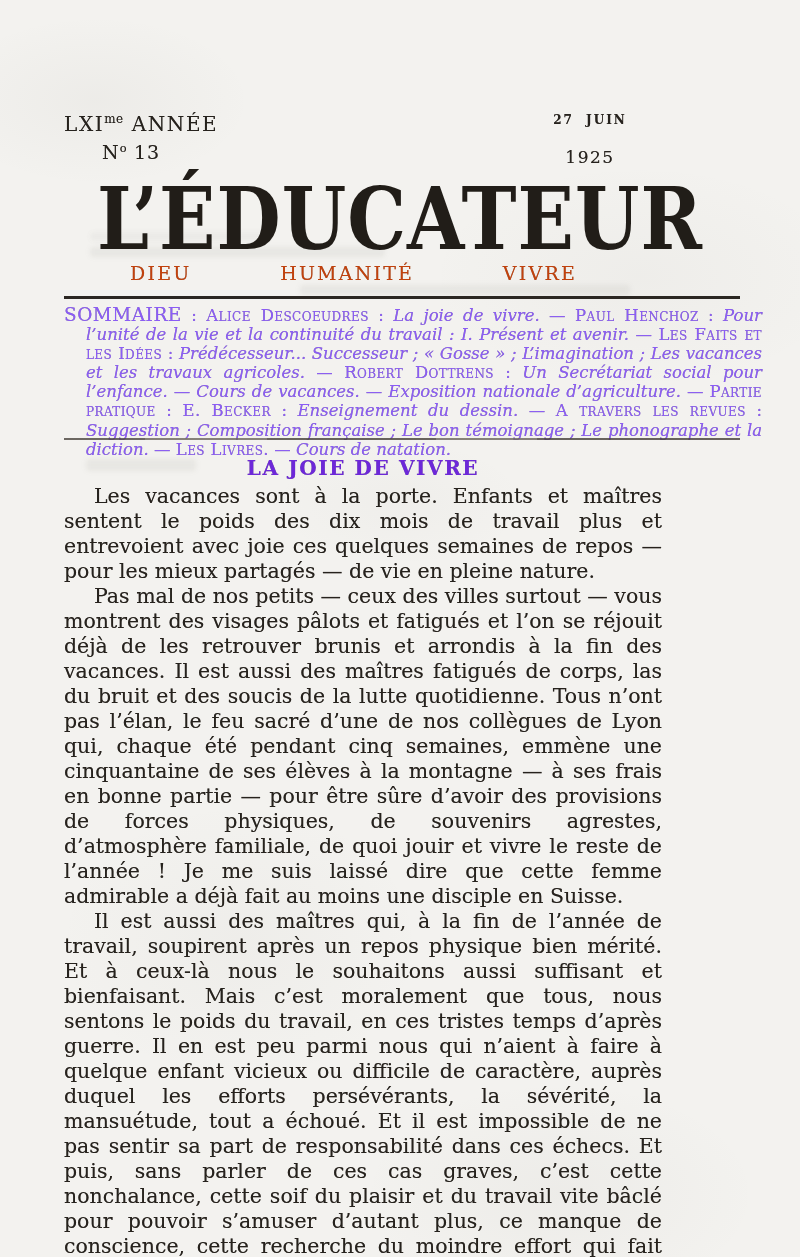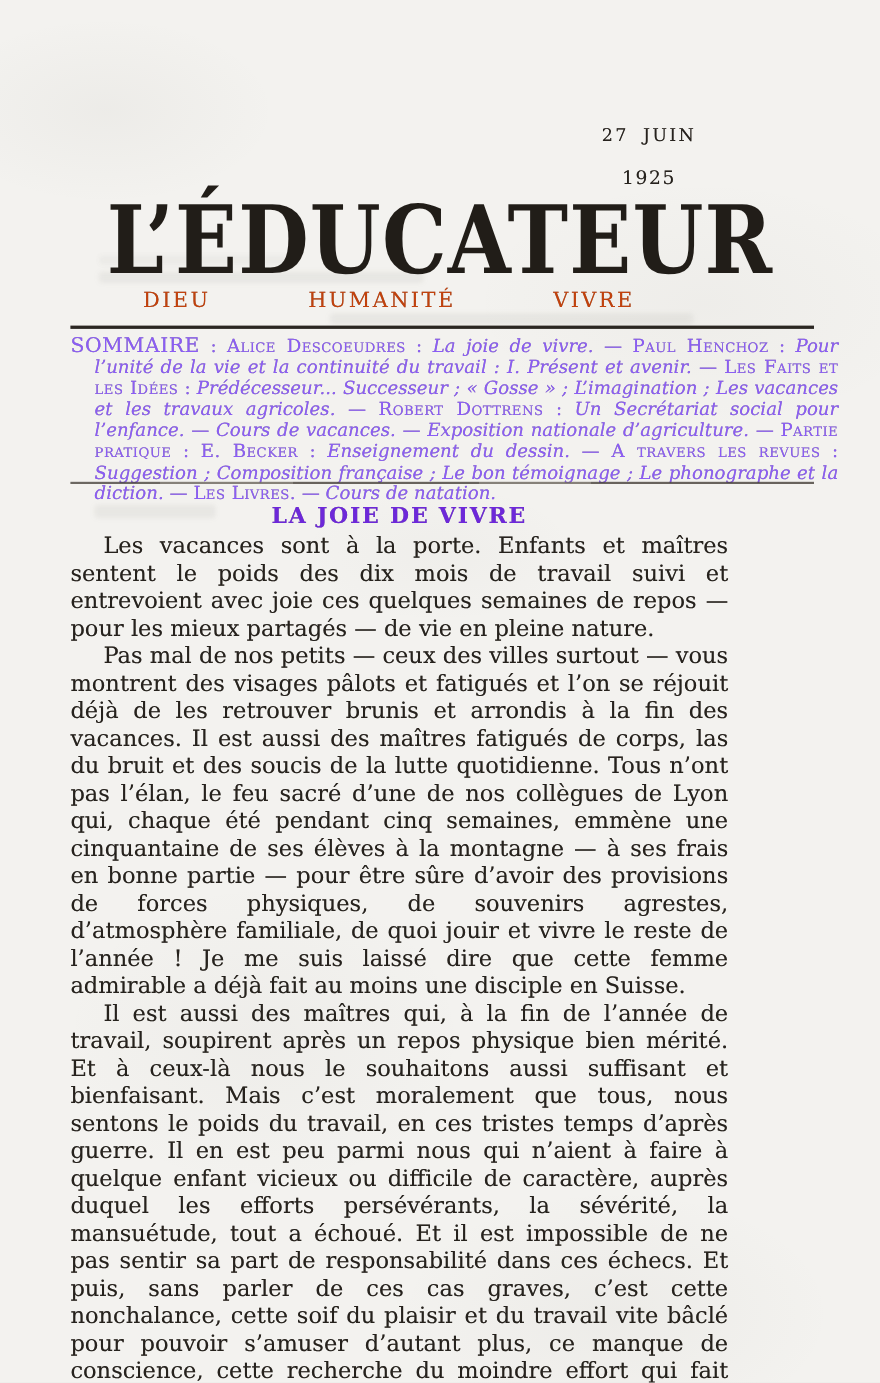--- a/index.html
+++ b/index.html
@@ -21,21 +21,21 @@
       radial-gradient(280px 160px at 70% 95%, rgba(120,115,105,.05), transparent 70%),
       radial-gradient(180px 90px  at 50% 40%, rgba(120,115,105,.03), transparent 70%);
   }
   .ink{ text-shadow:0 0 .5px rgba(38,34,29,.45); }
 
   
   .issue-left{ position:absolute; top:112px; left:64px; text-align:left; }
   .vol-line{ font-size:20px; letter-spacing:1.6px; white-space:nowrap; }
   .num-line{ font-size:19px; letter-spacing:1px; margin-top:5px; margin-left:38px; }
   .issue-right{ position:absolute; top:113px; left:540px; width:100px; text-align:center; }
-  .date-line{ font-size:16px; letter-spacing:2px; word-spacing:6px; white-space:nowrap; }
+  .date-line{ font-size:12px; letter-spacing:2px; word-spacing:6px; white-space:nowrap;font-weight:bold; }
   .year-line{ font-size:17px; letter-spacing:1.5px; margin-top:20px; }
   sup.sm{ font-size:60%; vertical-align:super; line-height:0; letter-spacing:.5px; }
 
   
   .masthead{
     position:absolute; top:176px; left:60px; width:680px;
     text-align:center; font-weight:bold; font-size:74px; line-height:1;
     letter-spacing:1px; white-space:nowrap;
     transform:scaleY(1.16); transform-origin:top center;
     color:#211d18;
@@ -85,20 +85,24 @@
 </head>
 <body>
 
 <div class="page">
 
   <div class="ghost g4"></div>
   <div class="ghost g1"></div>
   <div class="ghost g2"></div>
   <div class="ghost g3"></div>
 
+  <div class="issue-left ink">
+    <div class="vol-line"><span>LXI</span><sup class="sm">me</sup><span> ANNÉE</span></div>
+    <div class="num-line"><span>N</span><sup class="sm">o</sup><span> 13</span></div>
+  </div>
 
   <div class="issue-right ink">
     <div class="date-line">27 JUIN</div>
     <div class="year-line">1925</div>
   </div>
 
   <div class="masthead">L’ÉDUCATEUR</div>
 
   <div class="motto ink">
     <span>DIEU</span>
@@ -107,18 +111,18 @@
   </div>
 
   <div class="rule-heavy"></div>
 
   <div class="sommaire ink"><span class="seg-label">SOMMAIRE</span><span class="seg-plain"> : </span><span class="seg-sc">Alice Descoeudres</span><span class="seg-plain"> : </span><span class="seg-italic">La joie de vivre.</span><span class="seg-plain"> — </span><span class="seg-sc">Paul Henchoz</span><span class="seg-plain"> : </span><span class="seg-italic">Pour l’unité de la vie et la continuité du travail : I. Présent et avenir.</span><span class="seg-plain"> — </span><span class="seg-sc">Les Faits et les Idées</span><span class="seg-plain"> : </span><span class="seg-italic">Prédécesseur... Successeur ; « Gosse » ; L’imagination ; Les vacances et les travaux agricoles.</span><span class="seg-plain"> — </span><span class="seg-sc">Robert Dottrens</span><span class="seg-plain"> : </span><span class="seg-italic">Un Secrétariat social pour l’enfance.</span><span class="seg-plain"> — </span><span class="seg-italic">Cours de vacances.</span><span class="seg-plain"> — </span><span class="seg-italic">Exposition nationale d’agriculture.</span><span class="seg-plain"> — </span><span class="seg-sc">Partie pratique</span><span class="seg-plain"> : </span><span class="seg-sc">E. Becker</span><span class="seg-plain"> : </span><span class="seg-italic">Enseignement du dessin.</span><span class="seg-plain"> — </span><span class="seg-sc">A travers les revues</span><span class="seg-plain"> : </span><span class="seg-italic">Suggestion ; Composition française ; Le bon témoignage ; Le phonographe et la diction.</span><span class="seg-plain"> — </span><span class="seg-sc">Les Livres.</span><span class="seg-plain"> — </span><span class="seg-italic">Cours de natation.</span></div>
 
   <div class="rule-thin"></div>
 
   <div class="article-title ink">LA JOIE DE VIVRE</div>
   <div class="article-body ink">
-      <p>Les vacances sont à la porte. Enfants et maîtres sentent le poids des dix mois de travail suivi et entrevoient avec joie ces quelques semaines de repos — pour les mieux partagés — de vie en pleine nature.</p>
+      <p>Les vacances sont à la porte. Enfants et maîtres sentent le poids des dix mois de travail plus et entrevoient avec joie ces quelques semaines de repos — pour les mieux partagés — de vie en pleine nature.</p>
       <p>Pas mal de nos petits — ceux des villes surtout — vous montrent des visages pâlots et fatigués et l’on se réjouit déjà de les retrouver brunis et arrondis à la fin des vacances. Il est aussi des maîtres fatigués de corps, las du bruit et des soucis de la lutte quotidienne. Tous n’ont pas l’élan, le feu sacré d’une de nos collègues de Lyon qui, chaque été pendant cinq semaines, emmène une cinquantaine de ses élèves à la montagne — à ses frais en bonne partie — pour être sûre d’avoir des provisions de forces physiques, de souvenirs agrestes, d’atmosphère familiale, de quoi jouir et vivre le reste de l’année ! Je me suis laissé dire que cette femme admirable a déjà fait au moins une disciple en Suisse.</p>
       <p>Il est aussi des maîtres qui, à la fin de l’année de travail, soupirent après un repos physique bien mérité. Et à ceux-là nous le souhaitons aussi suffisant et bienfaisant. Mais c’est moralement que tous, nous sentons le poids du travail, en ces tristes temps d’après guerre. Il en est peu parmi nous qui n’aient à faire à quelque enfant vicieux ou difficile de caractère, auprès duquel les efforts persévérants, la sévérité, la mansuétude, tout a échoué. Et il est impossible de ne pas sentir sa part de responsabilité dans ces échecs. Et puis, sans parler de ces cas graves, c’est cette nonchalance, cette soif du plaisir et du travail vite bâclé pour pouvoir s’amuser d’autant plus, ce manque de conscience, cette recherche du moindre effort qui fait que beaucoup ne se donnent même plus la peine</p>
     </div>
 
 </div>
 
 </body></html>

